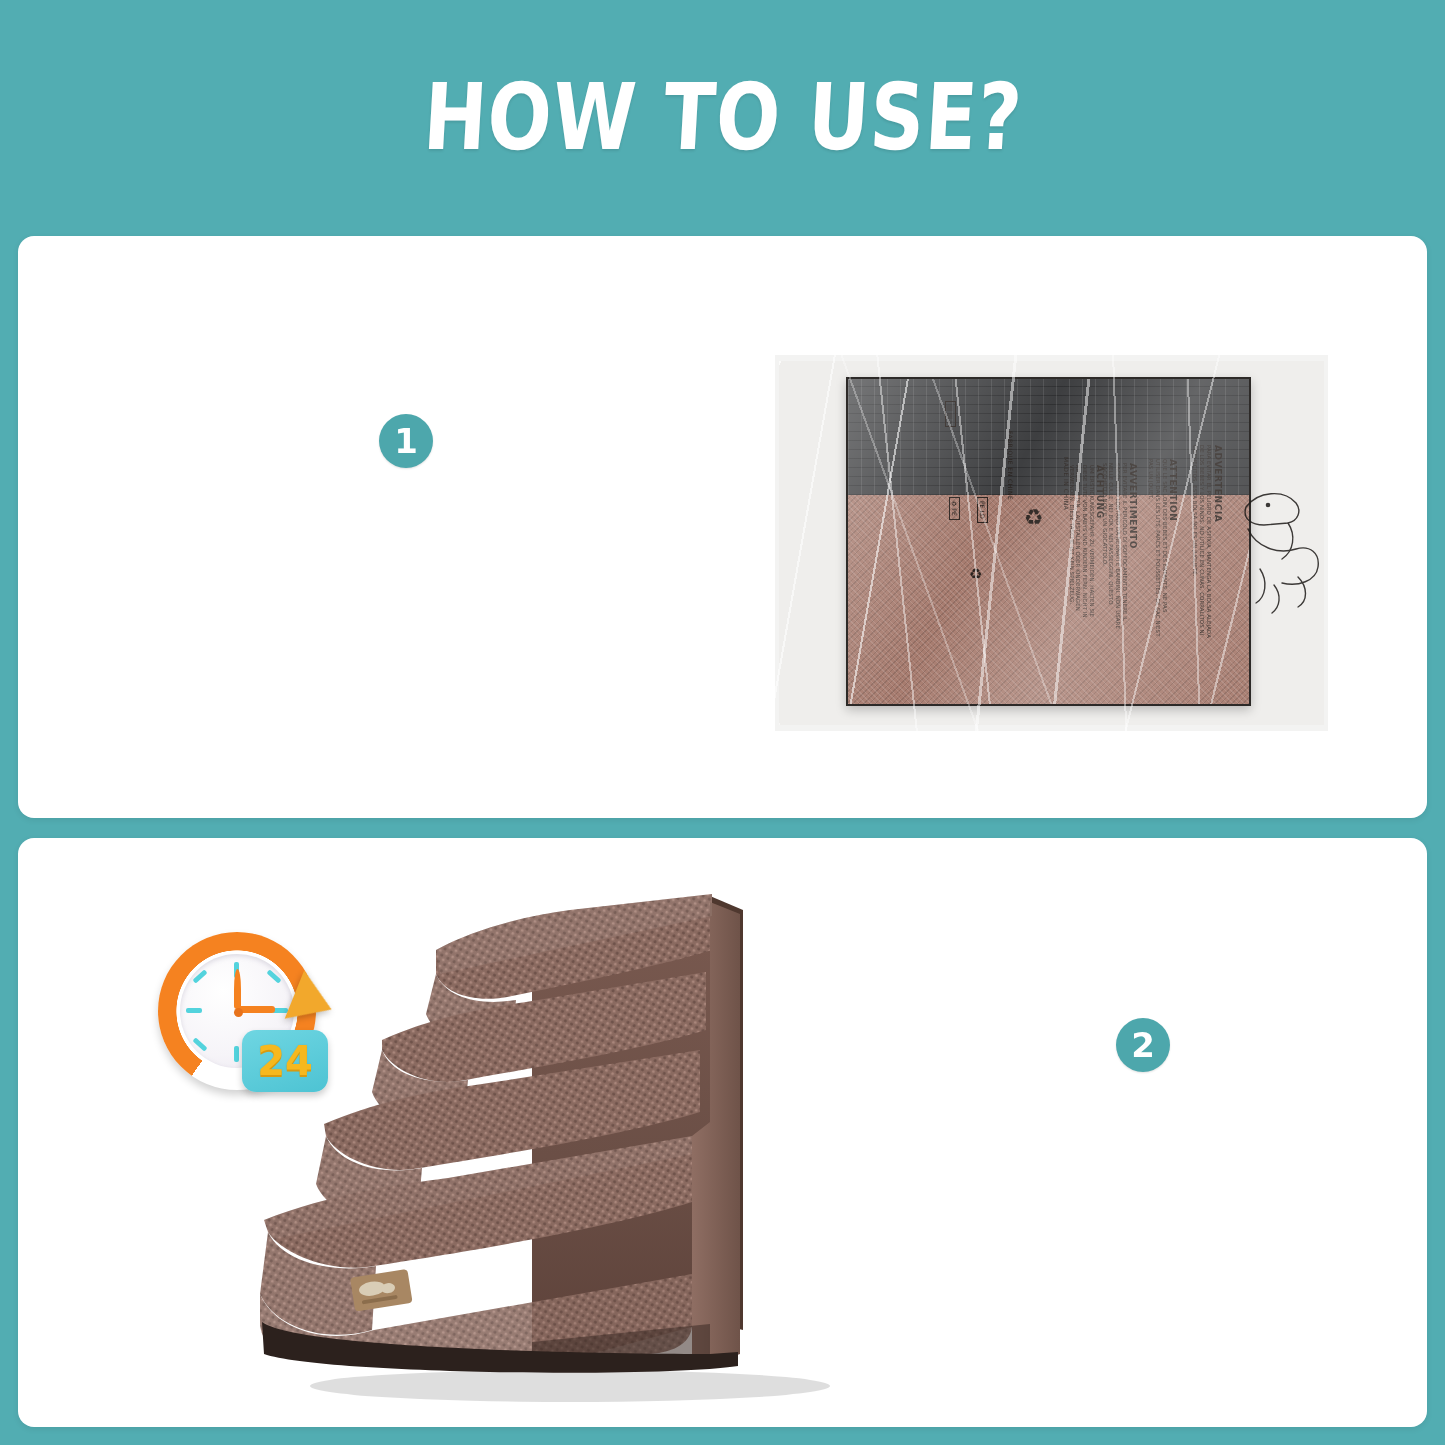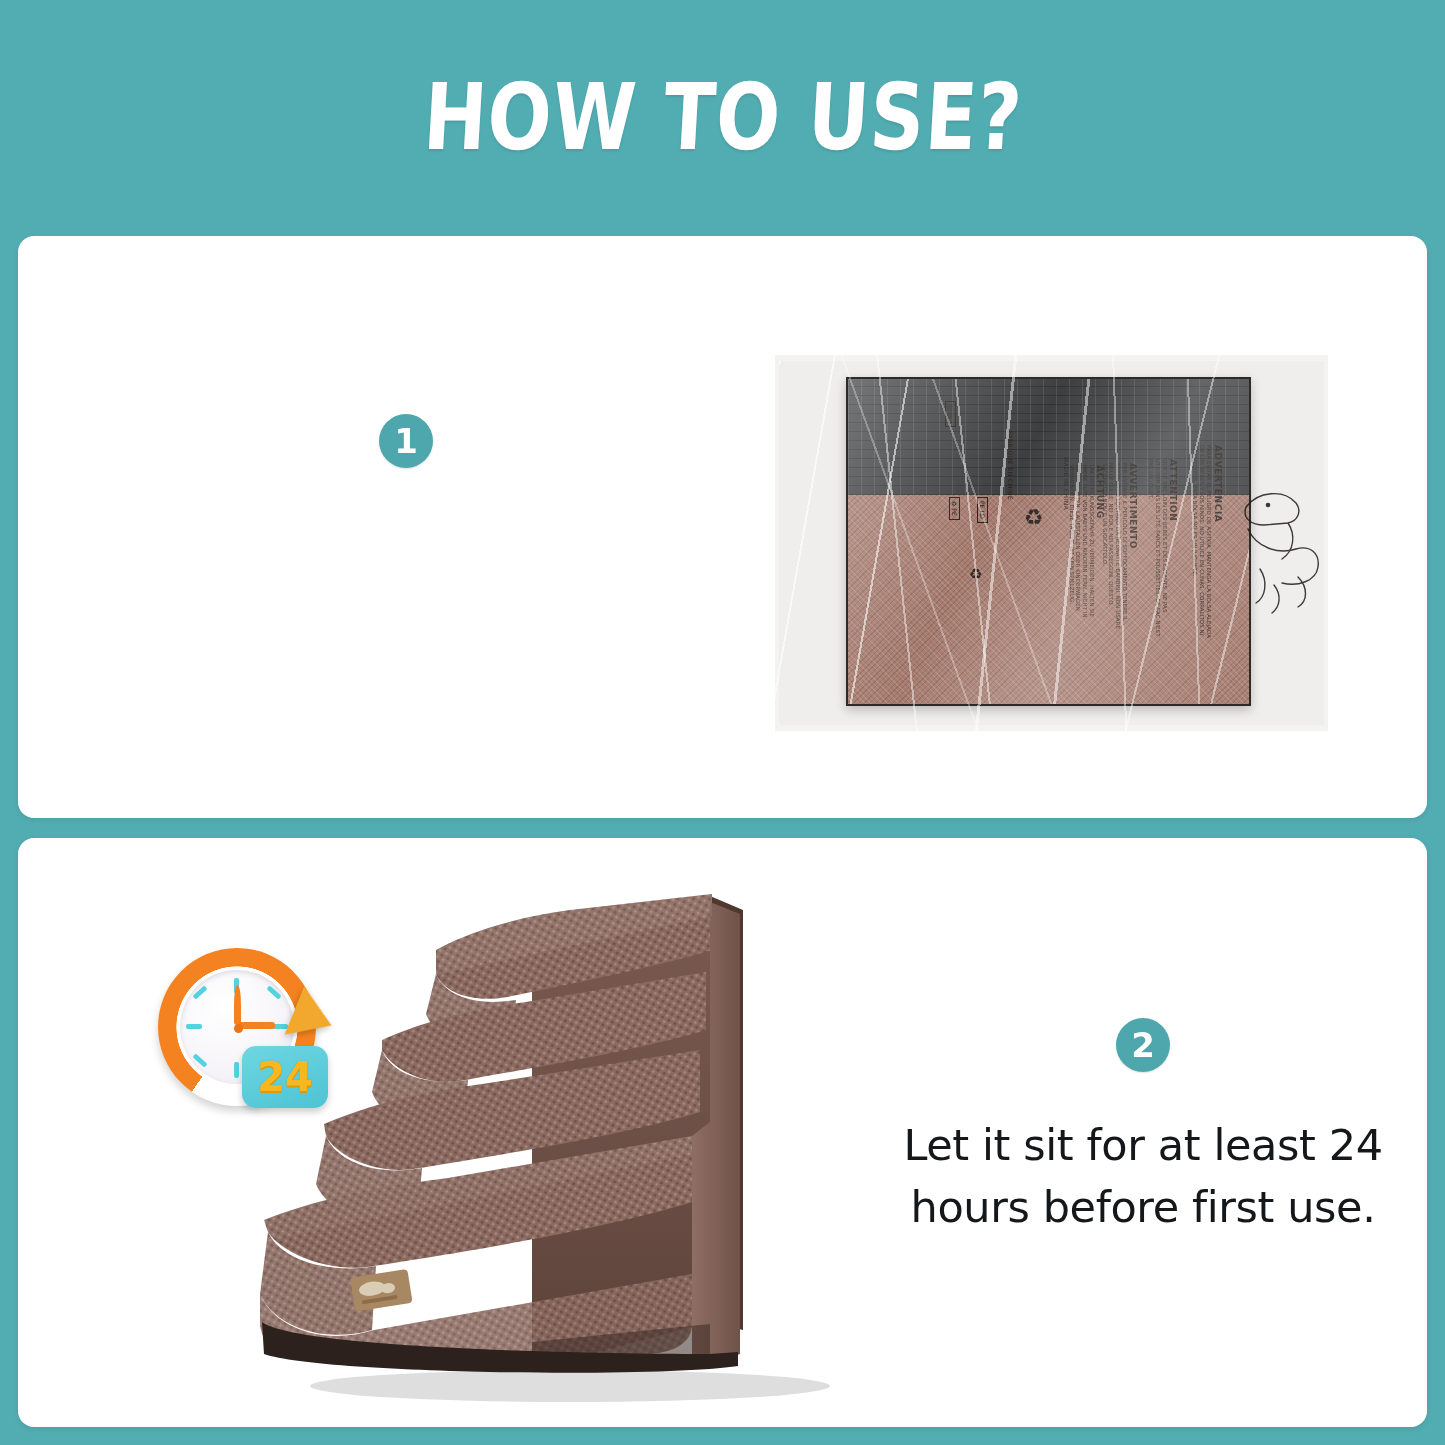--- a/index.html
+++ b/index.html
@@ -130,21 +130,21 @@
   .pe-box{
     position:absolute;border:1.5px solid #241c18;
     font-family:"DejaVu Sans", sans-serif;font-size:6px;color:#241c18;
     transform-origin:left top;transform:rotate(90deg);
     padding:1px 3px;white-space:nowrap;
   }
   
   .pet-art{position:absolute;right:-6px;top:118px;width:96px;height:150px;opacity:0.85;}
 
   
-  .clock-wrap{position:absolute;left:132px;top:96px;width:200px;height:200px;}
+  .clock-wrap{position:absolute;left:132px;top:80px;width:200px;height:200px;}
   .clock-ring{
     position:absolute;left:8px;top:14px;width:158px;height:158px;border-radius:50%;
     background:conic-gradient(from 215deg,#f58220 0deg 300deg, rgba(0,0,0,0) 300deg 360deg);
     box-shadow:0 5px 9px rgba(0,0,0,0.18);
   }
   .clock-ring-inner{
     position:absolute;left:8px;top:14px;width:158px;height:158px;border-radius:50%;
     background:radial-gradient(circle at 50% 50%, #ffffff 0 54%, rgba(255,255,255,0) 54.5%);
   }
   .clock-face{
@@ -332,17 +332,16 @@
             <ellipse cx="130" cy="438" rx="13" ry="7" fill="#d9cdb6"></ellipse>
             <ellipse cx="146" cy="440" rx="7" ry="5" fill="#d9cdb6"></ellipse>
             <rect x="118" y="448" width="36" height="4" rx="2" fill="#8b6d4c"></rect>
           </g>
         </g>
       </svg>
     </div>
 
     <div class="step-block" id="step-2-block">
       <div class="badge">2</div>
-      <div class="step-text">Let it sit for at least 24 hours before first use.</div>
     </div>
   </div>
 
 </div>
 
 </body></html>

